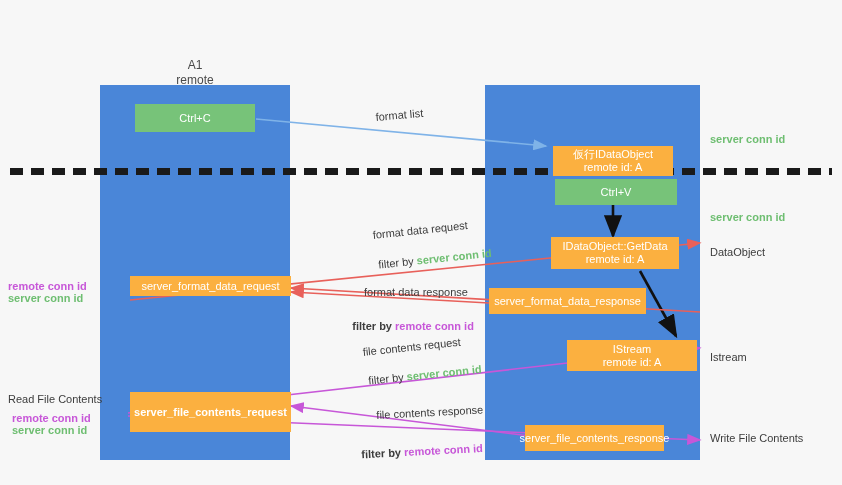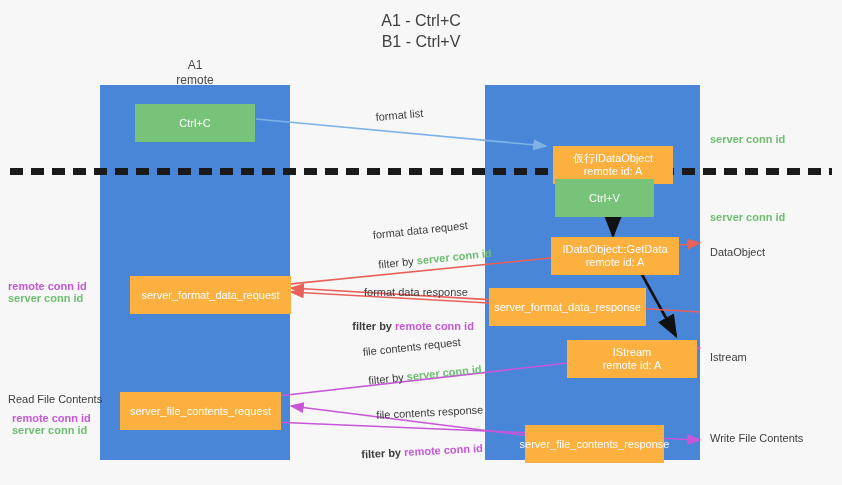--- a/index.html
+++ b/index.html
@@ -34,21 +34,21 @@
   #laneB{left:485px;top:85px;width:215px;height:375px;}
   
   .box{
     box-sizing:border-box;
     display:flex;flex-direction:column;
     align-items:center;justify-content:center;
     color:#ffffff;
     font-size:11px;line-height:13px;
     text-align:center;
     white-space:pre;
-    padding:19px 4px;
+    padding:10px 4px;
   }
   .box.green{background:#77c379;}
   .box.orange{background:#fbb040;}
   
   .side{font-size:11px;line-height:14px;white-space:pre;}
   .green-txt{color:#6ebe71;font-weight:bold;}
   .magenta-txt{color:#c757d8;font-weight:bold;}
   .plain-txt{color:#3c3c3c;}
   
   .cap{
@@ -61,22 +61,20 @@
     left:10px;top:168px;width:822px;height:7px;
     background:repeating-linear-gradient(to right,#1a1a1a 0px,#1a1a1a 13px,transparent 13px,transparent 21px);
   }
   svg.overlay{position:absolute;left:0;top:0;width:842px;height:485px;pointer-events:none;}
 </style>
 </head>
 <body>
 
 <div id="stage">
 
-  <div class="abs" id="title">A1 - Ctrl+C
-B1 - Ctrl+V</div>
 
   <div class="abs col-head" id="headA">A1
 remote</div>
 
   <div class="abs lane" id="laneA"></div>
   <div class="abs lane" id="laneB"></div>
 
   <svg class="overlay">
     <defs>
       <marker id="ah-blue" markerWidth="9" markerHeight="7" refX="8" refY="3.5" orient="auto">
@@ -109,26 +107,26 @@
     <line x1="128" y1="416" x2="700" y2="440" stroke="#c757d8" stroke-width="1.6" marker-end="url(#ah-mag)"></line>
     <line x1="530" y1="436" x2="291" y2="406" stroke="#c757d8" stroke-width="1.6" marker-end="url(#ah-mag)"></line>
   </svg>
 
   <div class="abs" id="divider"></div>
 
   <div class="abs box green" style="left:135px;top:104px;width:120px;height:28px;">Ctrl+C</div>
 
   <div class="abs box orange" style="left:130px;top:276px;width:161px;height:14px;">server_format_data_request</div>
 
-  <div class="abs box orange" style="left:120px;top:392px;width:161px;height:26px;">server_file_contents_request</div>
+  <div class="abs box orange" style="left:130px;top:392px;width:161px;height:40px;font-weight:bold;">server_file_contents_request</div>
 
   <div class="abs box orange" style="left:553px;top:127px;width:120px;height:30px;margin-top:19px;">仮行IDataObject
 remote id: A</div>
 
-  <div class="abs box green" style="left:555px;top:179px;width:99px;height:26px;">Ctrl+V</div>
+  <div class="abs box green" style="left:555px;top:179px;width:122px;height:26px;">Ctrl+V</div>
 
   <div class="abs box orange" style="left:551px;top:237px;width:128px;height:32px;">IDataObject::GetData
 remote id: A</div>
 
   <div class="abs box orange" style="left:489px;top:288px;width:157px;height:26px;">server_format_data_response</div>
 
   <div class="abs box orange" style="left:567px;top:340px;width:130px;height:31px;">IStream
 remote id: A</div>
 
   <div class="abs box orange" style="left:525px;top:425px;width:139px;height:26px;">server_file_contents_response</div>

